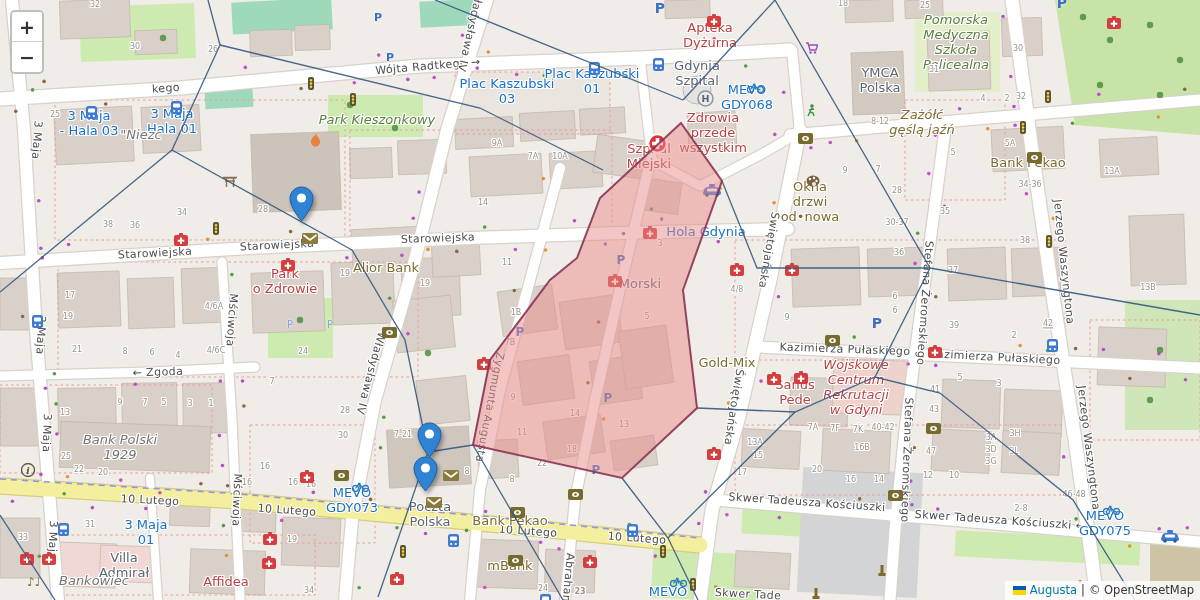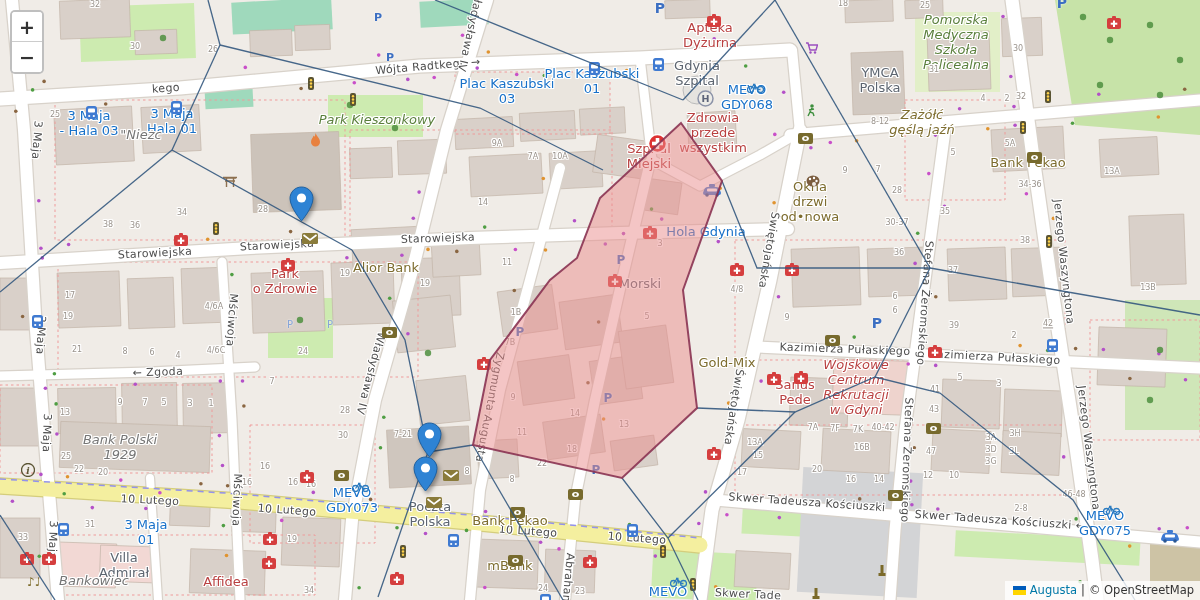--- a/index.html
+++ b/index.html
@@ -515,21 +515,21 @@
       <div class="lbl hnum" style="left: 103px; top: 473px; transform: translate(-50%, -50%);">20</div>
       <div class="lbl hnum" style="left: 90px; top: 525px; transform: translate(-50%, -50%);">31</div>
       <div class="lbl hnum" style="left: 23px; top: 538px; transform: translate(-50%, -50%);">33</div>
       <div class="lbl hnum" style="left: 265px; top: 467px; transform: translate(-50%, -50%);">16</div>
       <div class="lbl hnum" style="left: 247px; top: 483px; transform: translate(-50%, -50%);">16</div>
       <div class="lbl hnum" style="left: 293px; top: 483px; transform: translate(-50%, -50%);">16</div>
       <div class="lbl hnum" style="left: 311px; top: 485px; transform: translate(-50%, -50%);">16</div>
       <div class="lbl hnum" style="left: 292px; top: 540px; transform: translate(-50%, -50%);">19</div>
       <div class="lbl hnum" style="left: 309px; top: 591px; transform: translate(-50%, -50%);">34</div>
       <div class="lbl hnum" style="left: 543px; top: 589px; transform: translate(-50%, -50%);">24</div>
-      <div class="lbl hnum" style="left: 580px; top: 592px; transform: translate(-50%, -50%);">23</div>
+      <div class="lbl hnum" style="left: 580px; top: 592px; transform: translate(-50%, -50%); font-weight: bold;">23</div>
       <div class="lbl hnum" style="left: 945px; top: 212px; transform: translate(-50%, -50%);">35</div>
       <div class="lbl hnum" style="left: 897px; top: 223px; transform: translate(-50%, -50%);">30-37</div>
       <div class="lbl hnum" style="left: 899px; top: 253px; transform: translate(-50%, -50%);">36</div>
       <div class="lbl hnum" style="left: 1025px; top: 241px; transform: translate(-50%, -50%);">38</div>
       <div class="lbl hnum" style="left: 953px; top: 271px; transform: translate(-50%, -50%);">37</div>
       <div class="lbl hnum" style="left: 954px; top: 326px; transform: translate(-50%, -50%);">39</div>
       <div class="lbl hnum" style="left: 1048px; top: 324px; transform: translate(-50%, -50%); text-decoration: underline;">42</div>
       <div class="lbl hnum" style="left: 1014px; top: 336px; transform: translate(-50%, -50%);">2</div>
       <div class="lbl hnum" style="left: 895px; top: 297px; transform: translate(-50%, -50%);">6</div>
       <div class="lbl hnum" style="left: 895px; top: 311px; transform: translate(-50%, -50%);">6</div>

